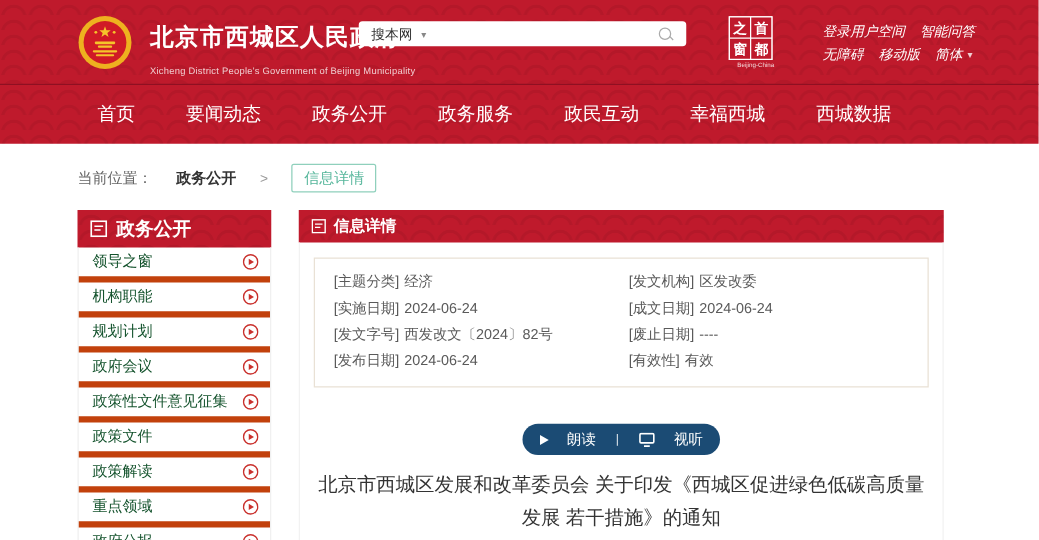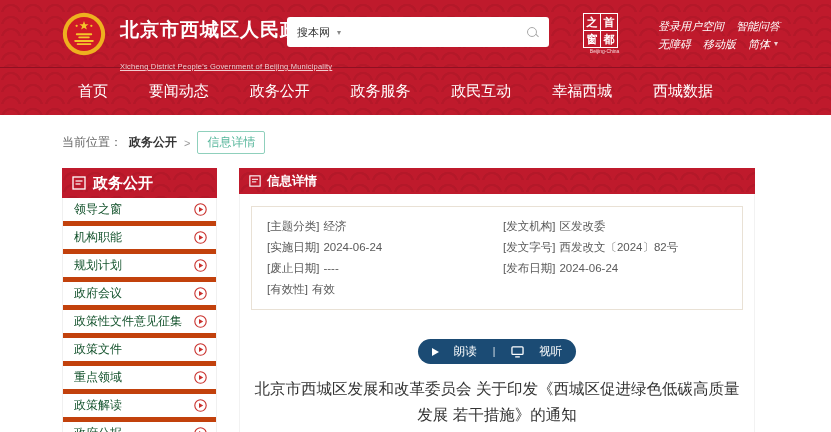--- a/index.html
+++ b/index.html
@@ -10,23 +10,23 @@
     background-color:#bf1a2c;
     background-image:radial-gradient(circle at 11px 14px, rgba(0,0,0,0) 7.5px, rgba(0,0,0,.06) 8px, rgba(0,0,0,.06) 10px, rgba(0,0,0,0) 10.5px);
     background-size:22px 12px;
   }
 
   
   .topbar { position:relative; height:68px; border-bottom:1px solid #8f1022; }
   .emblem { position:absolute; left:62px; top:12px; width:44px; height:44px; }
   .brand-text { position:absolute; left:120px; top:17px; color:#fff; }
   .site-title { font-size:19px; font-weight:bold; letter-spacing:1px; }
-  .site-sub { font-size:7.5px; color:#f0cdd0; margin-top:19px; letter-spacing:.2px;text-decoration:underline; }
-
-  .searchbox { position:absolute; left:287px; top:17px; width:262px; height:30px;
+  .site-sub { font-size:7.5px; color:#f0cdd0; margin-top:9px; letter-spacing:.2px; }
+
+  .searchbox { position:absolute; left:287px; top:17px; width:262px; height:20px;
     background:#fff; border-radius:3px; display:flex; align-items:center; padding:0 10px; }
   .scope { display:flex; align-items:center; gap:7px; font-size:11px; color:#333; cursor:pointer; }
   .caret { font-size:8px; color:#888; }
   .mag { margin-left:auto; position:relative; width:13px; height:13px; cursor:pointer; }
   .mag::before { content:""; position:absolute; left:1px; top:1px; width:8px; height:8px;
     border:1.4px solid #aaa; border-radius:50%; }
   .mag::after { content:""; position:absolute; left:9px; top:9px; width:4px; height:1.4px;
     background:#aaa; transform:rotate(45deg); }
 
   .cw-logo { position:absolute; left:583px; top:13px; width:36px; text-align:center; cursor:pointer; }
@@ -40,21 +40,21 @@
   .toplinks .row { display:flex; gap:12px; align-items:center;font-style:italic; }
   .toplinks a { color:#fff; text-decoration:none; cursor:pointer; }
   .tl-caret { font-size:8px; color:#f0cdd0; margin-left:-8px; }
 
   
   .mainnav { height:47px; display:flex; align-items:center; justify-content:space-between;
     padding:0 118px 0 78px;gap:16px; }
   .mainnav a { color:#fff; font-size:15px; text-decoration:none; cursor:pointer; white-space:nowrap; }
 
   
-  .breadcrumb { margin:16px 0 0 62px; font-size:12px; color:#666; display:flex; align-items:center; gap:7px; }
+  .breadcrumb { margin:16px 0 0 62px; font-size:12px; color:#666; display:flex; align-items:center; gap:19px; }
   .bc-section { color:#333; font-weight:bold; cursor:pointer; }
   .bc-sep { color:#999; font-size:11px; }
   .bc-tag { color:#56b69b; border:1px solid #8fd0bc; border-radius:2px; padding:2px 9px; font-size:12px; }
 
   
   .content { display:flex; margin:14px 0 0 62px; gap:22px; align-items:flex-start; }
   .sidebar { width:155px; flex:none; }
   .side-head { height:30px; color:#fff; display:flex; align-items:center; gap:7px; padding:0 10px;
     font-size:15px; font-weight:bold; }
   .side-list { list-style:none; border:1px solid #f0f0f0; border-top:none; height:240px; }
@@ -213,30 +213,30 @@
       <li>
           <span>政策文件</span>
           <span class="arrow-circle">
             <svg width="13" height="13" viewBox="0 0 13 13">
               <circle cx="6.5" cy="6.5" r="5.7" fill="none" stroke="#c9302c" stroke-width="1.1"></circle>
               <polygon points="5,4 9.2,6.5 5,9" fill="#c9302c"></polygon>
             </svg>
           </span>
         </li>
       <li>
+          <span>政策解读</span>
+          <span class="arrow-circle">
+            <svg width="13" height="13" viewBox="0 0 13 13">
+              <circle cx="6.5" cy="6.5" r="5.7" fill="none" stroke="#c9302c" stroke-width="1.1"></circle>
+              <polygon points="5,4 9.2,6.5 5,9" fill="#c9302c"></polygon>
+            </svg>
+          </span>
+        </li>
+      <li>
           <span>重点领域</span>
-          <span class="arrow-circle">
-            <svg width="13" height="13" viewBox="0 0 13 13">
-              <circle cx="6.5" cy="6.5" r="5.7" fill="none" stroke="#c9302c" stroke-width="1.1"></circle>
-              <polygon points="5,4 9.2,6.5 5,9" fill="#c9302c"></polygon>
-            </svg>
-          </span>
-        </li>
-      <li>
-          <span>政策解读</span>
           <span class="arrow-circle">
             <svg width="13" height="13" viewBox="0 0 13 13">
               <circle cx="6.5" cy="6.5" r="5.7" fill="none" stroke="#c9302c" stroke-width="1.1"></circle>
               <polygon points="5,4 9.2,6.5 5,9" fill="#c9302c"></polygon>
             </svg>
           </span>
         </li>
       <li>
           <span>政府公报</span>
           <span class="arrow-circle">
@@ -257,20 +257,21 @@
         <line x1="3.5" y1="8" x2="8.5" y2="8" stroke="#fff" stroke-width="1.2"></line>
       </svg>
       <span>信息详情</span>
     </div>
 
     <div class="main-body">
       <div class="meta-box">
         <div class="meta-item"><span class="m-label">[主题分类]</span><span class="m-value">经济</span></div>
         <div class="meta-item"><span class="m-label">[发文机构]</span><span class="m-value">区发改委</span></div>
         <div class="meta-item"><span class="m-label">[实施日期]</span><span class="m-value">2024-06-24</span></div>
+        <div class="meta-item"><span class="m-label">[成文日期]</span><span class="m-value">2024-06-24</span></div>
         <div class="meta-item"><span class="m-label">[发文字号]</span><span class="m-value">西发改文〔2024〕82号</span></div>
         <div class="meta-item"><span class="m-label">[废止日期]</span><span class="m-value">----</span></div>
         <div class="meta-item"><span class="m-label">[发布日期]</span><span class="m-value">2024-06-24</span></div>
         <div class="meta-item"><span class="m-label">[有效性]</span><span class="m-value">有效</span></div>
       </div>
 
       <div class="btn-row">
         <button class="media-btn">
           <span class="play-icon"></span>
           <span>朗读</span>

